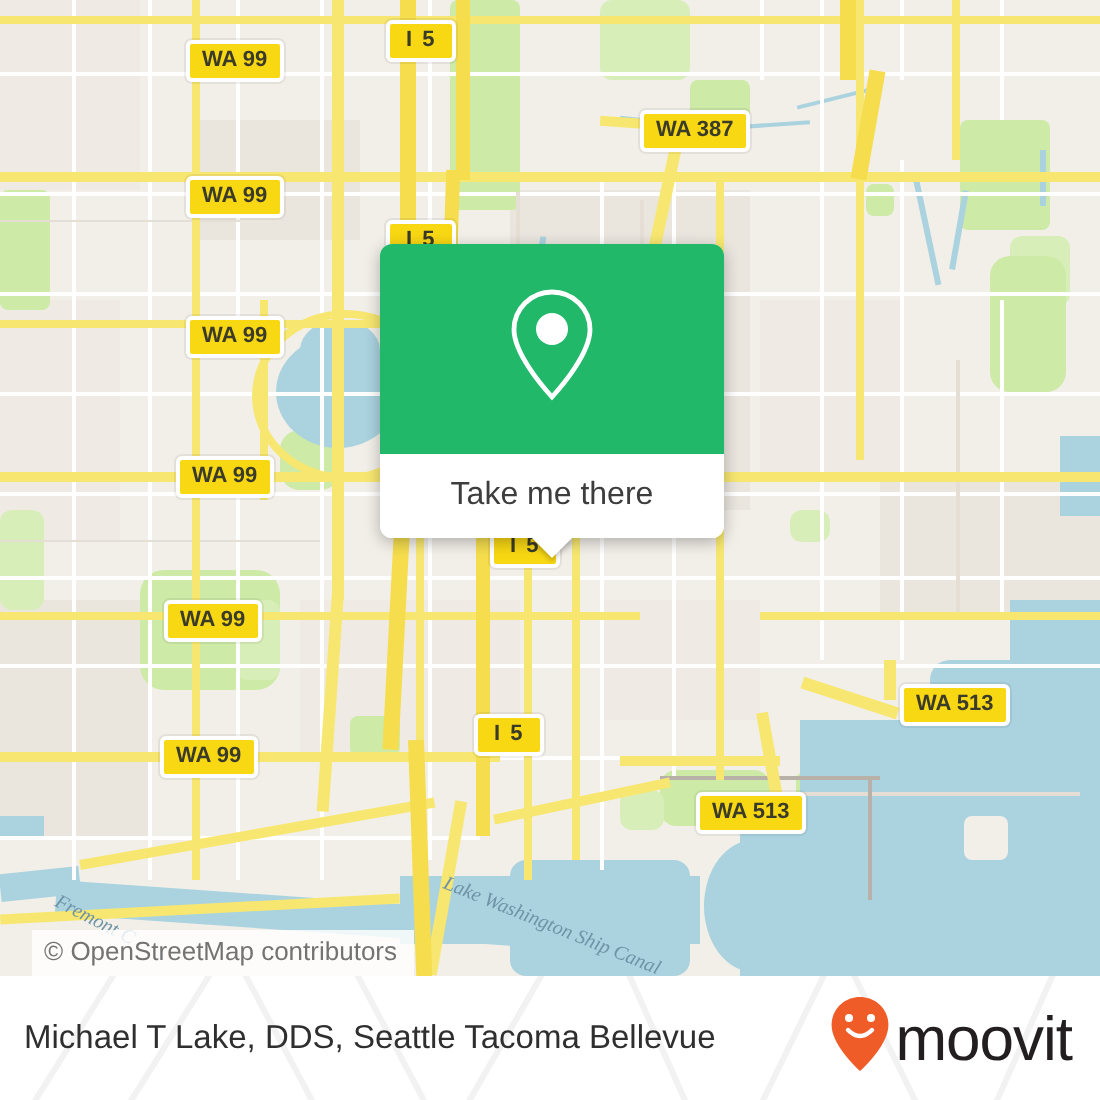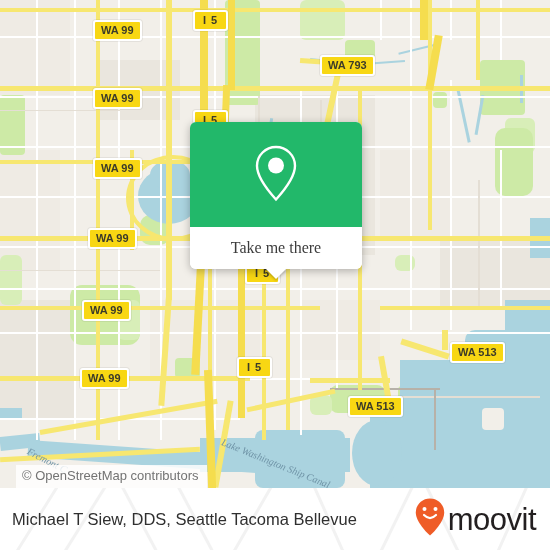--- a/index.html
+++ b/index.html
@@ -61,21 +61,21 @@
     border-radius:6px;background:#ffffff;
     box-shadow:0 2px 8px rgba(0,0,0,0.28);
     overflow:visible;
   }
   .card-top{
     background:#22b86a;height:105px;border-radius:6px 6px 0 0;
     display:flex;align-items:center;justify-content:center;
   }
   .card-bottom{
     height:42px;border-radius:0 0 6px 6px;background:#ffffff;
-    display:flex;align-items:center;justify-content:center;font-family:Liberation Serif, serif;
+    display:flex;align-items:center;justify-content:center;
   }
   .card-bottom span{font-size:16px;color:#3d3d3d;}
   .card-tail{
     position:absolute;left:50%;margin-left:-11px;bottom:-10px;
     width:0;height:0;border-left:11px solid transparent;
     border-right:11px solid transparent;border-top:11px solid #ffffff;
     filter:drop-shadow(0 2px 1px rgba(0,0,0,0.18));
   }
 
   
@@ -251,21 +251,21 @@
       <div class="wlabel" style="left:28px;top:445px;transform:rotate(27deg);transform-origin:left center;">Fremont C</div>
     </div>
 
     <div class="layer">
       <div class="shield" style="left:93px;top:20px;">WA 99</div>
       <div class="shield" style="left:93px;top:88px;">WA 99</div>
       <div class="shield" style="left:93px;top:158px;">WA 99</div>
       <div class="shield" style="left:88px;top:228px;">WA 99</div>
       <div class="shield" style="left:82px;top:300px;">WA 99</div>
       <div class="shield" style="left:80px;top:368px;">WA 99</div>
-      <div class="shield" style="left:320px;top:55px;">WA 793</div>
+      <div class="shield" style="left:320px;top:55px;">WA 387</div>
       <div class="shield" style="left:450px;top:342px;">WA 513</div>
       <div class="shield" style="left:348px;top:396px;">WA 513</div>
       <div class="shield i5" style="left:193px;top:10px;">I 5</div>
       <div class="shield i5" style="left:193px;top:110px;">I 5</div>
       <div class="shield i5" style="left:245px;top:263px;">I 5</div>
       <div class="shield i5" style="left:237px;top:357px;">I 5</div>
     </div>
 
     <div class="card">
       <div class="card-top">
@@ -290,21 +290,21 @@
     <div class="wm" style="left:78px;top:-20px;width:3px;height:120px;transform:rotate(32deg);"></div>
     <div class="wm" style="left:140px;top:-30px;width:3px;height:130px;transform:rotate(-28deg);"></div>
     <div class="wm" style="left:196px;top:-30px;width:3px;height:130px;transform:rotate(-28deg);"></div>
     <div class="wm" style="left:246px;top:-20px;width:3px;height:120px;transform:rotate(30deg);"></div>
     <div class="wm" style="left:330px;top:-25px;width:3px;height:125px;transform:rotate(-24deg);"></div>
     <div class="wm" style="left:392px;top:-25px;width:3px;height:125px;transform:rotate(26deg);"></div>
     <div class="wm" style="left:444px;top:-25px;width:3px;height:125px;transform:rotate(-26deg);"></div>
     <div class="wm" style="left:508px;top:-25px;width:3px;height:125px;transform:rotate(24deg);"></div>
 
     <div class="footer-inner">
-      <div class="foot-title">Michael T Siew, DDS, Seattle Tacoma Bellevue</div>
+      <div class="foot-title">Michael T Lake, DDS, Seattle Tacoma Bellevue</div>
       <div class="brand">
         <span>
           <svg width="32" height="40" viewBox="0 0 32 40" aria-hidden="true">
             <path d="M16 1.5 C8 1.5 1.8 7.7 1.8 15.5 C1.8 24.5 12.5 35.5 16 38.5 C19.5 35.5 30.2 24.5 30.2 15.5 C30.2 7.7 24 1.5 16 1.5 Z" fill="#ef5c27"></path>
             <circle cx="10.5" cy="12" r="2" fill="#ffffff"></circle>
             <circle cx="21.5" cy="12" r="2" fill="#ffffff"></circle>
             <path d="M10 18 Q16 24 22 18" stroke="#ffffff" stroke-width="2.2" fill="none" stroke-linecap="round"></path>
           </svg>
         </span>
         <span class="brand-word">moovit</span>

